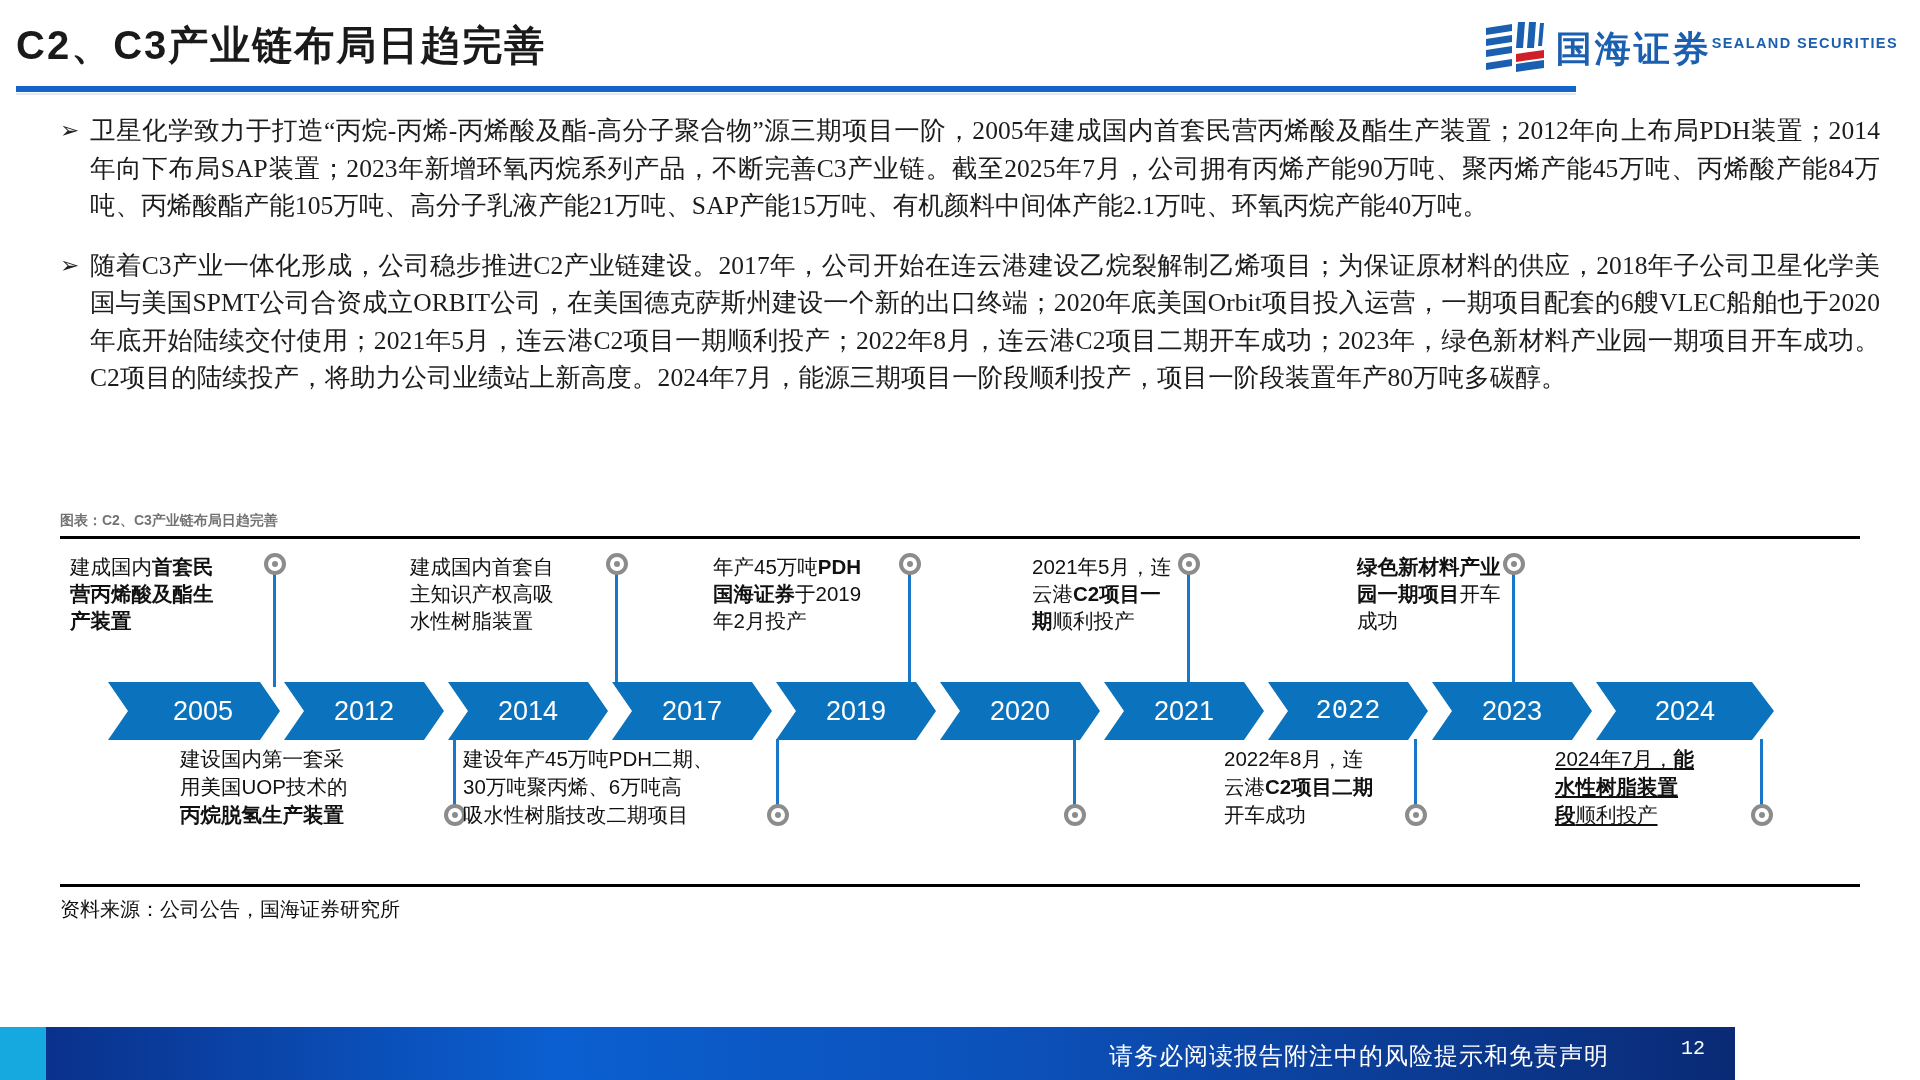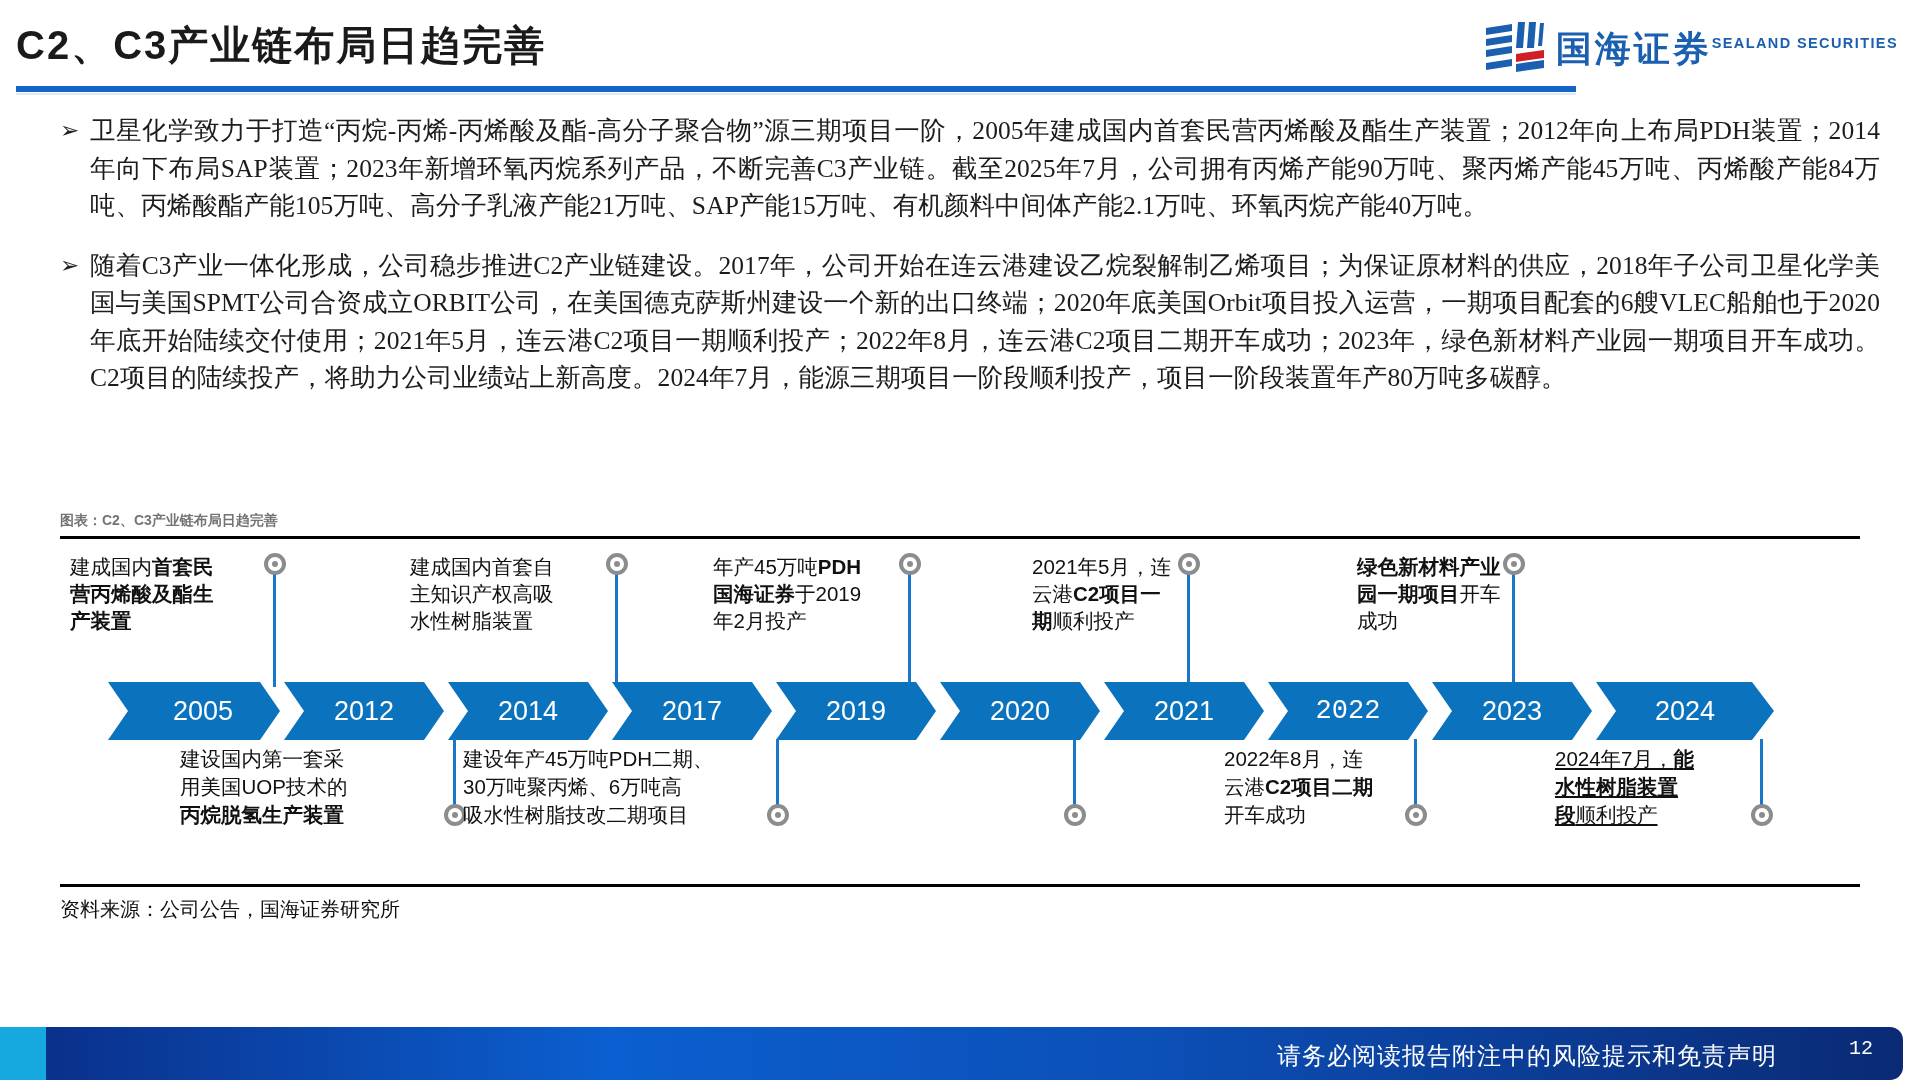--- a/index.html
+++ b/index.html
@@ -220,24 +220,23 @@
     color: #111;
     padding-top: 9px;
     font-family: "Liberation Sans", "DejaVu Sans", sans-serif;
   }
 
   
   .footer-bar {
     position: absolute;
     left: 0;
     bottom: 0;
-    width: 1903px;
+    width: 1735px;
     height: 53px;
     background: linear-gradient(90deg, #0a2d86 0%, #0b5fd0 32%, #0c50b8 60%, #0a2a75 100%);
-    border-radius: 13px;
   }
   .footer-text {
     position: absolute;
     right: 126px;
     top: 13px;
     color: #ffffff;
     font-size: 24px;
     font-family: "Liberation Sans", "DejaVu Sans", sans-serif;
     letter-spacing: 1px;
   }

